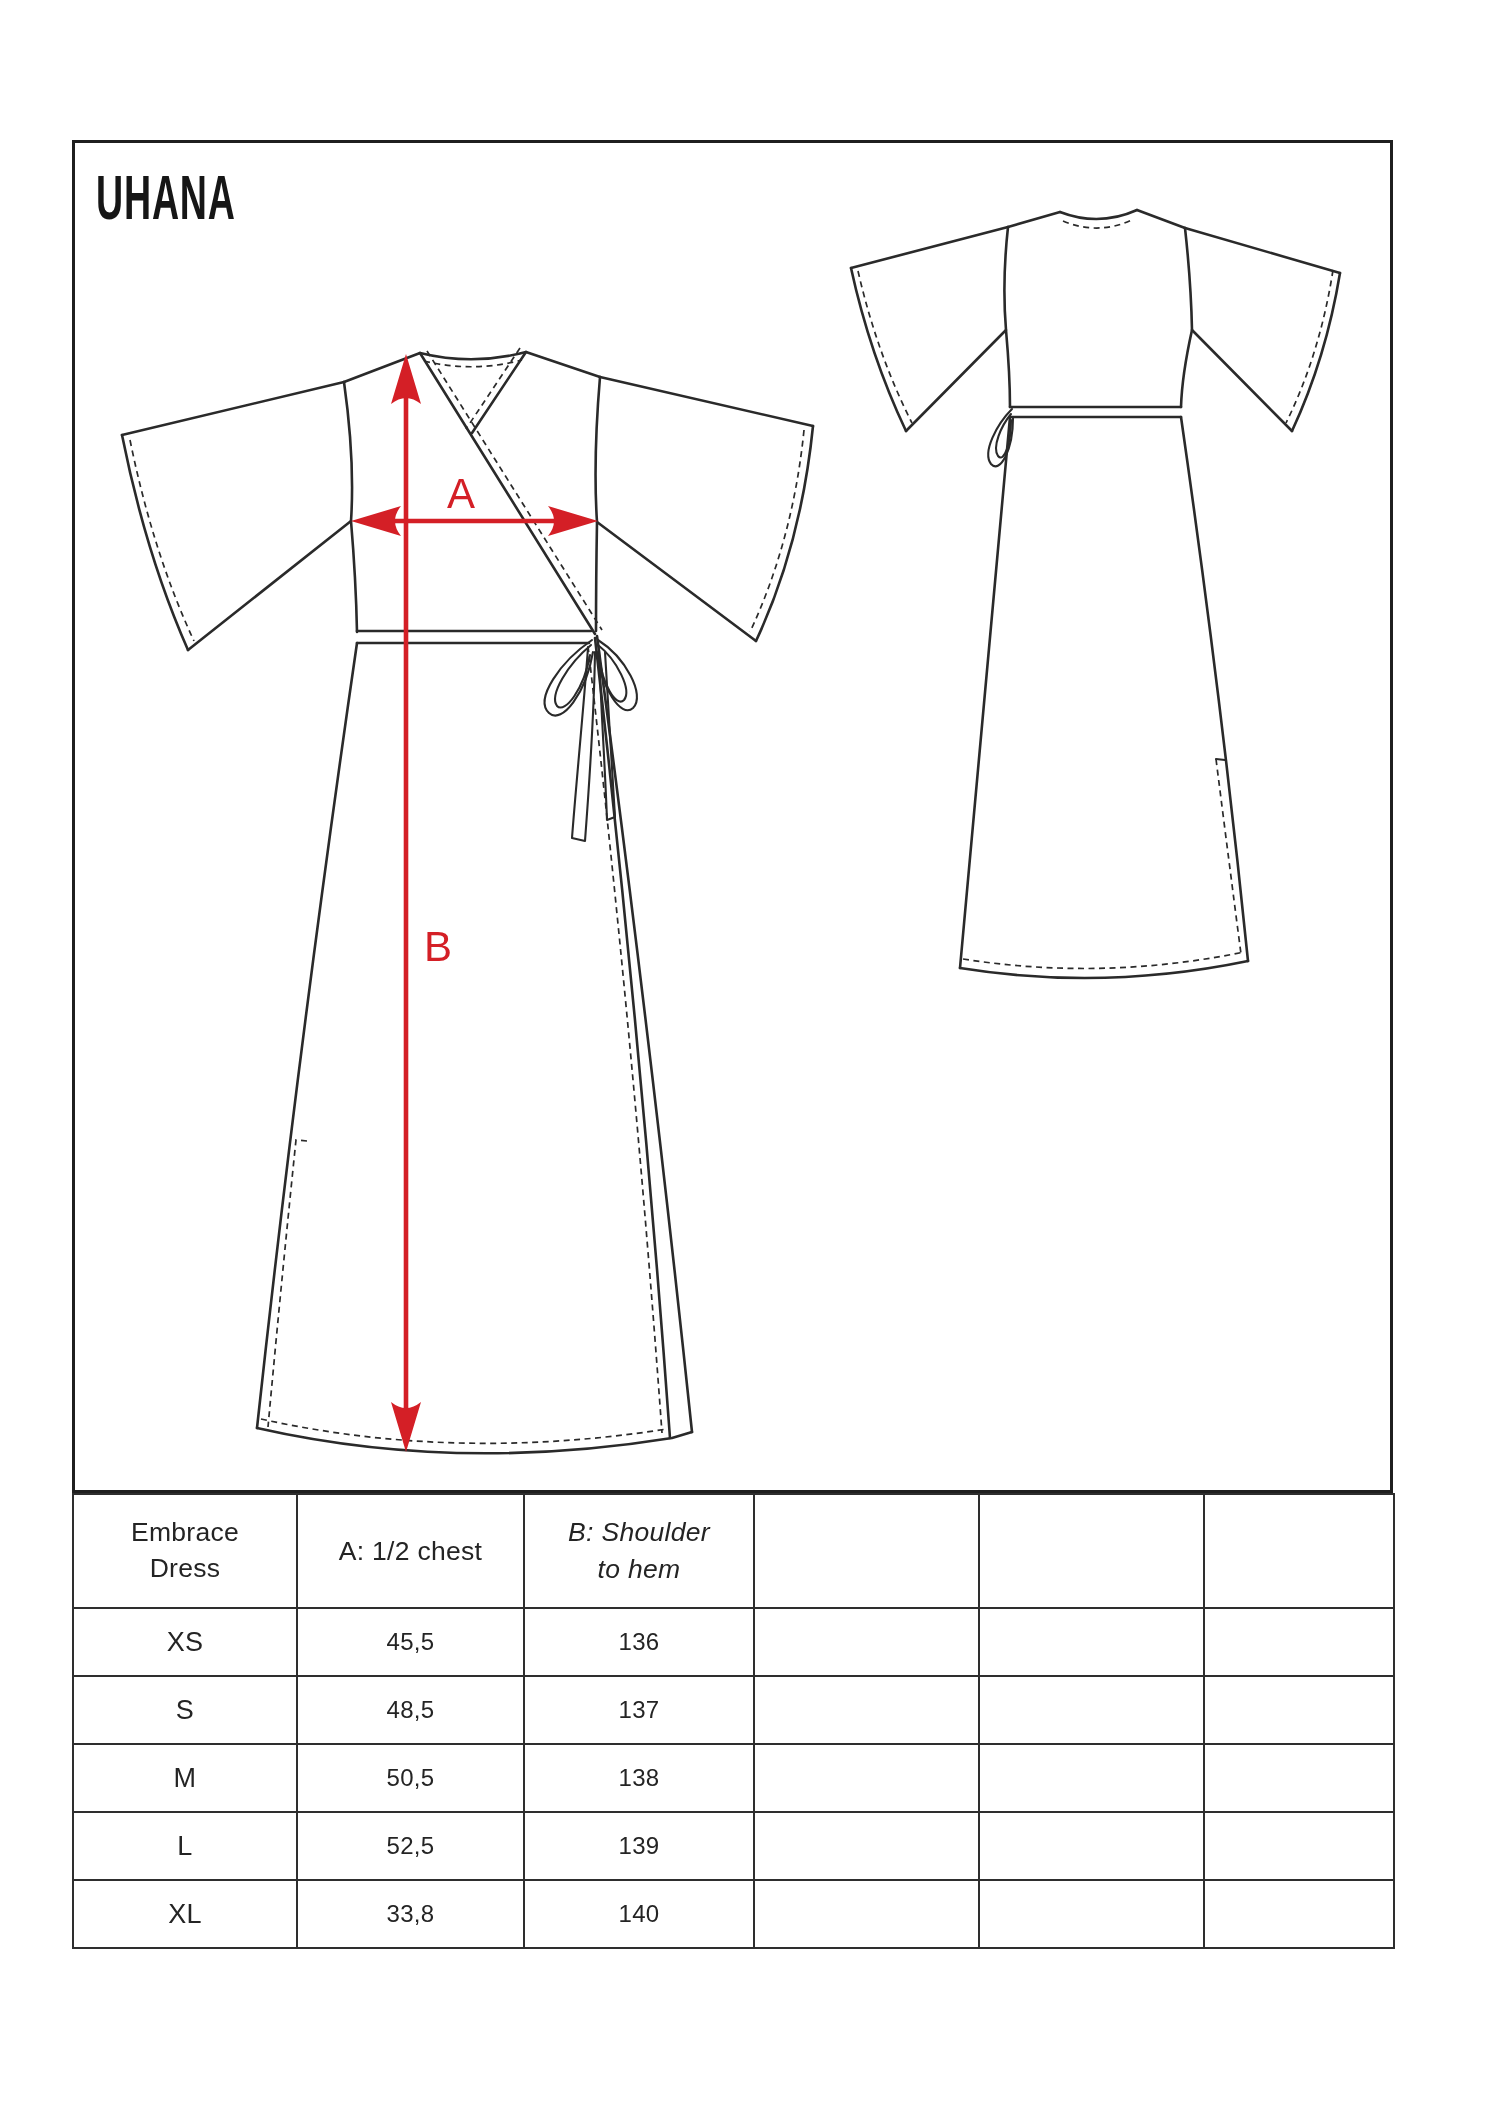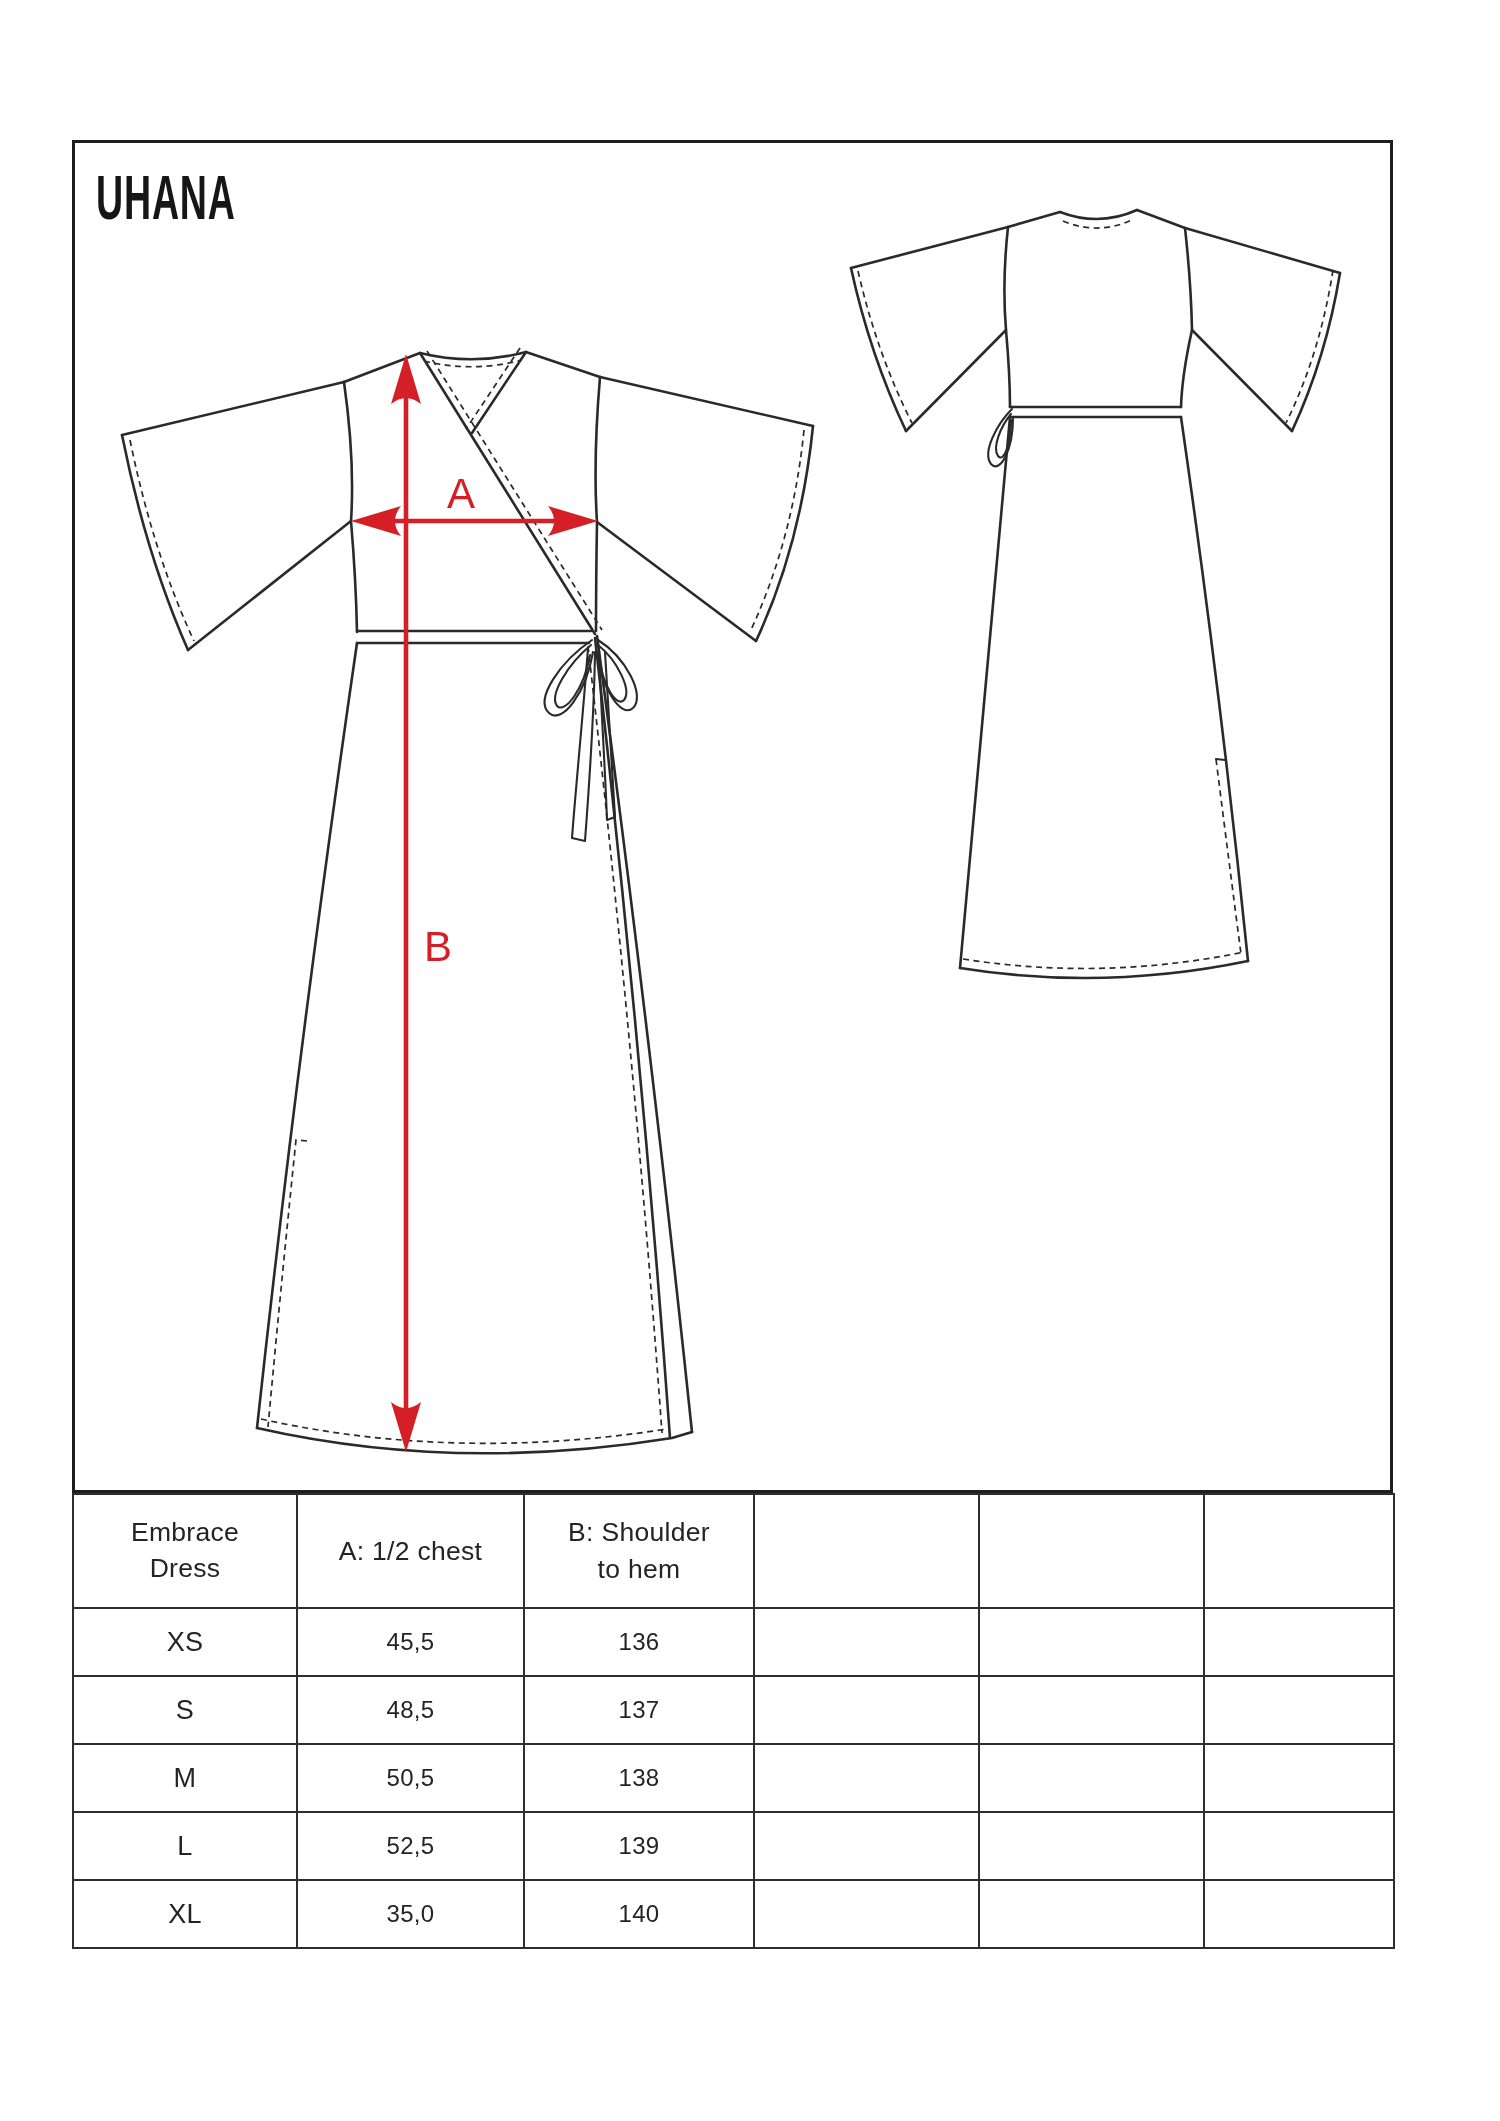--- a/index.html
+++ b/index.html
@@ -33,21 +33,21 @@
     border-collapse:collapse;table-layout:fixed;
     font-size:27px;color:#242424;letter-spacing:.3px;padding-left:12px;
   }
   table.size td{
     border:2.4px solid #2e2e2e;text-align:center;vertical-align:middle;
     padding:0;overflow:hidden;
   }
   table.size tr.hdr td{height:112px;font-size:26.5px;}
   table.size tr.row td{height:66px;}
   td.prod{text-align:left;padding-left:27px;white-space:pre-line;line-height:1.35;}
-  td.bhead{white-space:pre-line;line-height:1.4;}
+  td.bhead{white-space:pre-line;line-height:1.4;font-style:italic;}
   td.num{font-size:24px;}
   .foot-note{
     position:absolute;left:0;top:2008px;width:1393px;text-align:right;
     font-size:27.5px;color:#101010;letter-spacing:.2px;
   }
 </style>
 </head>
 <body>
 
 <div class="sheet">
@@ -198,21 +198,21 @@
       <tr class="row">
         <td>L</td>
         <td class="num">52,5</td>
         <td class="num">139</td>
         <td></td>
           <td></td>
           <td></td>
       </tr>
       <tr class="row">
         <td>XL</td>
-        <td class="num">35,0</td>
+        <td class="num">33,8</td>
         <td class="num">140</td>
         <td></td>
           <td></td>
           <td></td>
       </tr>
     </tbody>
   </table>
 
 
 </div>

